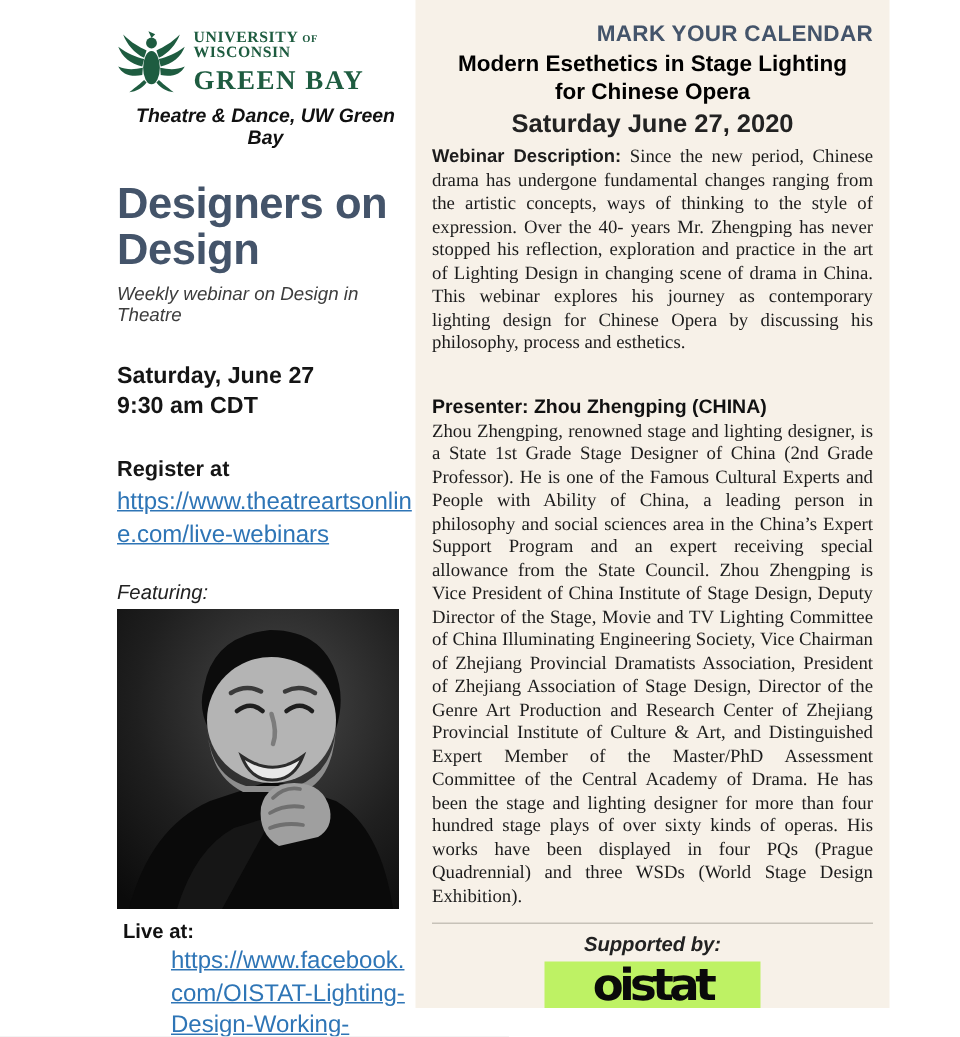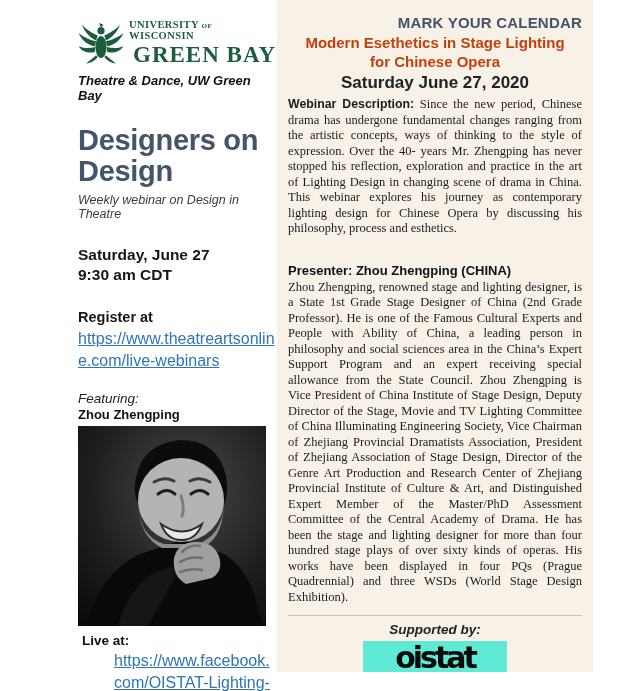--- a/index.html
+++ b/index.html
@@ -7,22 +7,22 @@
     position:relative;width:640px;height:691px;background:#ffffff;
     font-family:"Liberation Sans",sans-serif;color:#1a1a1a;overflow:hidden;
     margin:0 auto;
   }
   
   .left-col{position:absolute;left:78px;top:20px;width:198px;}
   .logo-row{display:flex;align-items:center;gap:5px;}
   .phoenix{flex:0 0 auto;width:46px;height:42px;display:block;}
   .wordmark{display:block;color:#1E5C40;font-family:"Liberation Serif",serif;line-height:1;}
   .uw-line{display:block;font-variant:small-caps;font-size:10.5px;letter-spacing:.4px;font-weight:600;}
-  .gb-line{display:block;font-size:23px;letter-spacing:1px;margin-top:2px;font-weight:600;text-align:right;}
-  .dept{margin-top:7px;font-style:italic;font-weight:700;font-size:13px;color:#111;}
+  .gb-line{display:block;font-size:18px;letter-spacing:1px;margin-top:2px;font-weight:600;}
+  .dept{margin-top:7px;text-align:center;font-style:italic;font-weight:700;font-size:13px;color:#111;}
   .title{margin:22px 0 0 0;font-size:29px;font-weight:700;letter-spacing:-.3px;
          line-height:1.08;color:#44546A;}
   .subtitle{margin-top:5px;font-style:italic;font-size:12.5px;color:#3d3d3d;}
   .datetime{margin-top:24px;font-weight:700;font-size:15.5px;line-height:1.3;color:#151515;}
   .register-label{margin-top:24px;font-weight:700;font-size:14.5px;color:#151515;}
   .link{display:block;font-size:16px;line-height:1.35;color:#2E75B6;text-decoration:underline;
         overflow-wrap:break-word;word-wrap:break-word;cursor:pointer;}
   .register-link{margin-top:3px;}
   .featuring{margin-top:20px;font-style:italic;font-size:13.5px;color:#222;}
   .feat-name{margin-top:1px;font-weight:700;font-size:13px;color:#111;}
@@ -30,30 +30,30 @@
   .live-label{margin-top:7px;font-weight:700;font-size:13.5px;padding-left:4px;color:#111;}
   .facebook-link{margin-top:2px;margin-left:36px;}
   
   .right-panel{
     position:absolute;left:277px;top:0;width:316px;height:672px;
     background:#F7F1E8;box-sizing:border-box;padding:8px 11px;overflow:hidden;
   }
   .kicker{margin-top:6px;text-align:right;font-weight:700;font-size:15px;
           letter-spacing:.2px;color:#44546A;}
   .rtitle{margin-top:2px;text-align:center;font-weight:700;font-size:15px;
-          line-height:1.27;color:#c2410c;padding:0 12px;}
+          line-height:1.27;color:#000000;padding:0 12px;}
   .rdate{margin-top:2px;text-align:center;font-weight:700;font-size:17px;color:#222;}
   .body{margin:4px 0 0 0;font-family:"Liberation Serif",serif;font-size:12.5px;
         line-height:1.24;text-align:justify;color:#1c1c1c;}
   .desc-label{font-family:"Liberation Sans",sans-serif;font-weight:700;font-size:12.3px;}
   .presenter{margin-top:26px;font-weight:700;font-size:13px;color:#111;}
   .bio{margin-top:2px;}
   .divider{margin-top:10px;border-top:1px solid #c7c2b8;height:0;}
   .supported{margin-top:6px;text-align:center;font-style:italic;font-weight:600;font-size:13.5px;color:#222;}
-  .oistat-box{margin:4px auto 0 auto;width:128px;background:#5eead4;padding:3px 8px 3px 8px;text-align:center;}
+  .oistat-box{margin:4px auto 0 auto;width:128px;background:#bef264;padding:3px 8px 3px 8px;text-align:center;}
   .oistat-word{font-family:"DejaVu Sans",sans-serif;font-weight:bold;font-size:30px;
                letter-spacing:-3px;line-height:.95;color:#0a0a0a;transform:scaleY(.98);}
   .oistat-url{font-size:8.5px;text-align:right;margin-top:1px;letter-spacing:.3px;
               font-family:"Liberation Sans",sans-serif;}
   .u-gray{color:#6b6b6b;}
   .u-red{color:#C9252C;font-weight:700;}
 </style>
 </head>
 <body>
 
@@ -93,21 +93,20 @@
 
     <div class="datetime">
       <div>Saturday, June 27</div>
       <div>9:30 am CDT</div>
     </div>
 
     <div class="register-label">Register at</div>
     <a class="link register-link">https://www.theatreartsonline.com/live-webinars</a>
 
     <div class="featuring">Featuring:</div>
-    <div class="feat-name">Zhou Zhengping</div>
 
     <svg class="photo" viewBox="0 0 188 200" aria-hidden="true">
       <defs>
         <radialGradient id="pg" cx="0.58" cy="0.32" r="0.85">
           <stop offset="0" stop-color="#484848"></stop>
           <stop offset="0.6" stop-color="#1f1f1f"></stop>
           <stop offset="1" stop-color="#0b0b0b"></stop>
         </radialGradient>
       </defs>
       <rect width="188" height="200" fill="url(#pg)"></rect>

